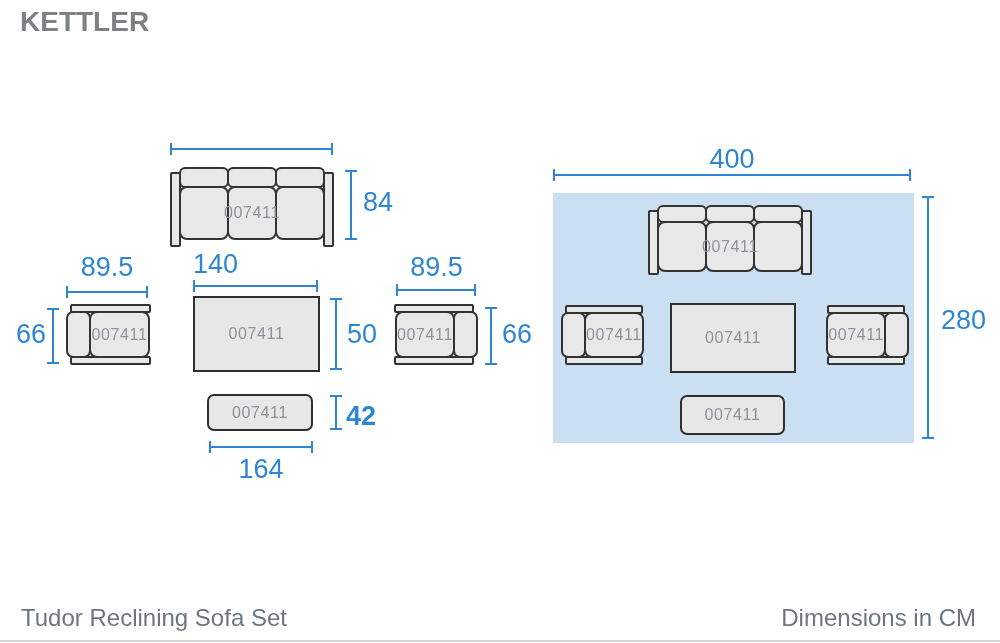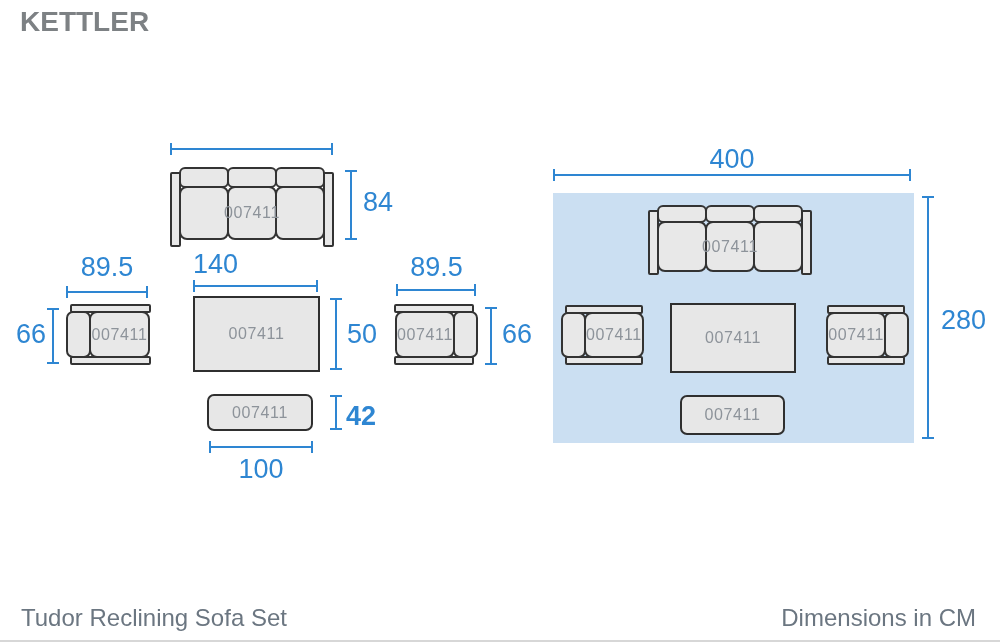--- a/index.html
+++ b/index.html
@@ -133,21 +133,21 @@
   </div>
   <div class="vdim" style="left:485px;top:307px;height:58px;"></div>
   <div class="dim-text" style="left:502px;top:320px;">66</div>
 
   <div class="bench-top" style="left:207px;top:394px;width:106px;height:37px;">
     <span class="sku">007411</span>
   </div>
   <div class="vdim" style="left:330px;top:395px;height:35px;"></div>
   <div class="dim-text" style="left:346px;top:402px;font-weight:bold;">42</div>
   <div class="hdim" style="left:209px;top:441px;width:104px;"></div>
-  <div class="dim-text" style="left:209px;top:455px;width:104px;text-align:center;">100</div>
+  <div class="dim-text" style="left:209px;top:455px;width:104px;text-align:center;">164</div>
 
   <div class="dim-text" style="left:553px;top:145px;width:358px;text-align:center;">400</div>
   <div class="hdim" style="left:553px;top:169px;width:358px;"></div>
 
   <div class="layout-panel"></div>
 
   <div class="vdim" style="left:922px;top:196px;height:243px;"></div>
   <div class="dim-text" style="left:941px;top:306px;">280</div>
 
   <div class="sofa layout" style="left:648px;top:205px;width:164px;height:70px;">

